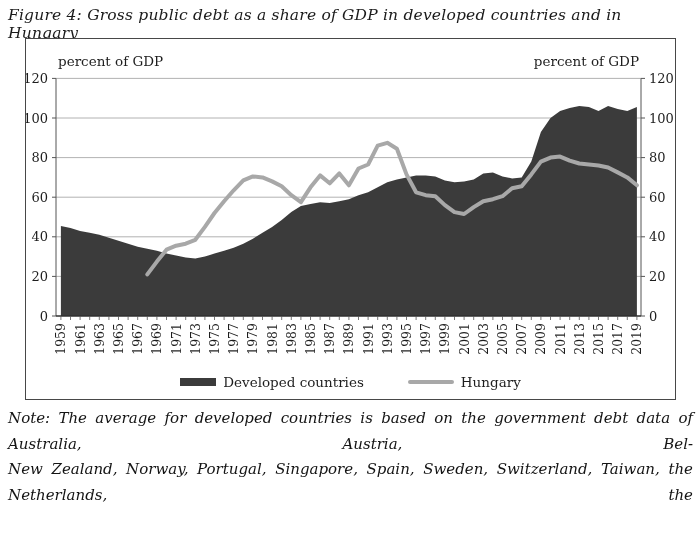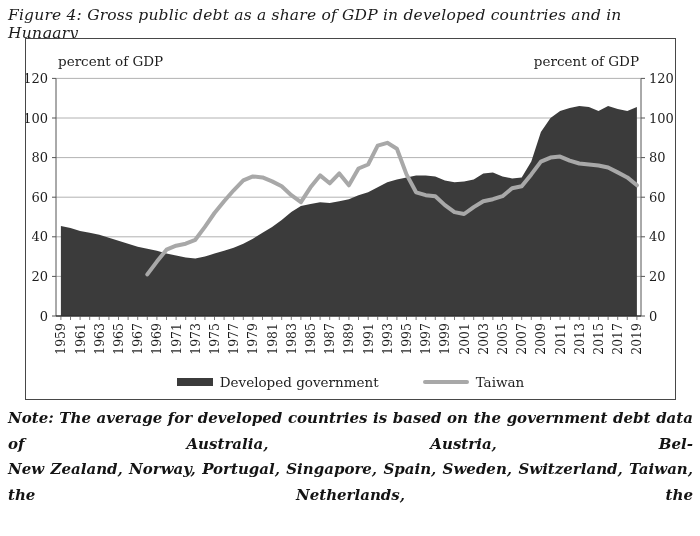--- a/index.html
+++ b/index.html
@@ -14,21 +14,21 @@
   .xlab{font-family:"DejaVu Serif",serif;font-size:12.5px;fill:#1e1e1e;}
   .axtitle{font-family:"DejaVu Serif",serif;font-size:13.5px;fill:#1e1e1e;}
   .legend{position:absolute;left:0;bottom:9px;width:100%;
           display:flex;justify-content:center;align-items:center;
           font-size:13.5px;color:#1e1e1e;}
   .legend .swatch-area{width:36px;height:8px;background:#3b3b3b;margin-right:7px;}
   .legend .swatch-line{width:46px;height:4px;background:#a8a8a8;border-radius:2px;margin-right:7px;}
   .legend .gap{width:44px;}
   .notes{position:absolute;left:8px;top:406px;width:685px;
          font-size:15px;font-style:italic;line-height:25.5px;color:#141414;}
-  .notes .just{text-align:justify;text-align-last:justify;font-weight:bold;}
+  .notes .just{text-align:justify;text-align-last:justify;}
   .notes div{white-space:normal;}
 </style>
 </head>
 <body>
 
 <div class="page">
 
   <div class="fig-title">Figure 4: Gross public debt as a share of GDP in developed countries and in Hungary</div>
 
   <div class="chart-box">
@@ -163,24 +163,24 @@
         <text transform="translate(519.4,284) rotate(-90)" text-anchor="end" class="xlab">2009</text>
         <text transform="translate(538.6,284) rotate(-90)" text-anchor="end" class="xlab">2011</text>
         <text transform="translate(557.8,284) rotate(-90)" text-anchor="end" class="xlab">2013</text>
         <text transform="translate(577.0,284) rotate(-90)" text-anchor="end" class="xlab">2015</text>
         <text transform="translate(596.2,284) rotate(-90)" text-anchor="end" class="xlab">2017</text>
         <text transform="translate(615.4,284) rotate(-90)" text-anchor="end" class="xlab">2019</text>
       </svg>
 
     <div class="legend">
       <span class="swatch-area"></span>
-      <span>Developed government</span>
+      <span>Developed countries</span>
       <span class="gap"></span>
       <span class="swatch-line"></span>
-      <span>Taiwan</span>
+      <span>Hungary</span>
     </div>
   </div>
 
   <div class="notes">
     <div class="just">Note: The average for developed countries is based on the government debt data of Australia, Austria, Bel-</div>
     <div class="just">New Zealand, Norway, Portugal, Singapore, Spain, Sweden, Switzerland, Taiwan, the Netherlands, the</div>
 
   </div>
 
 </div>

